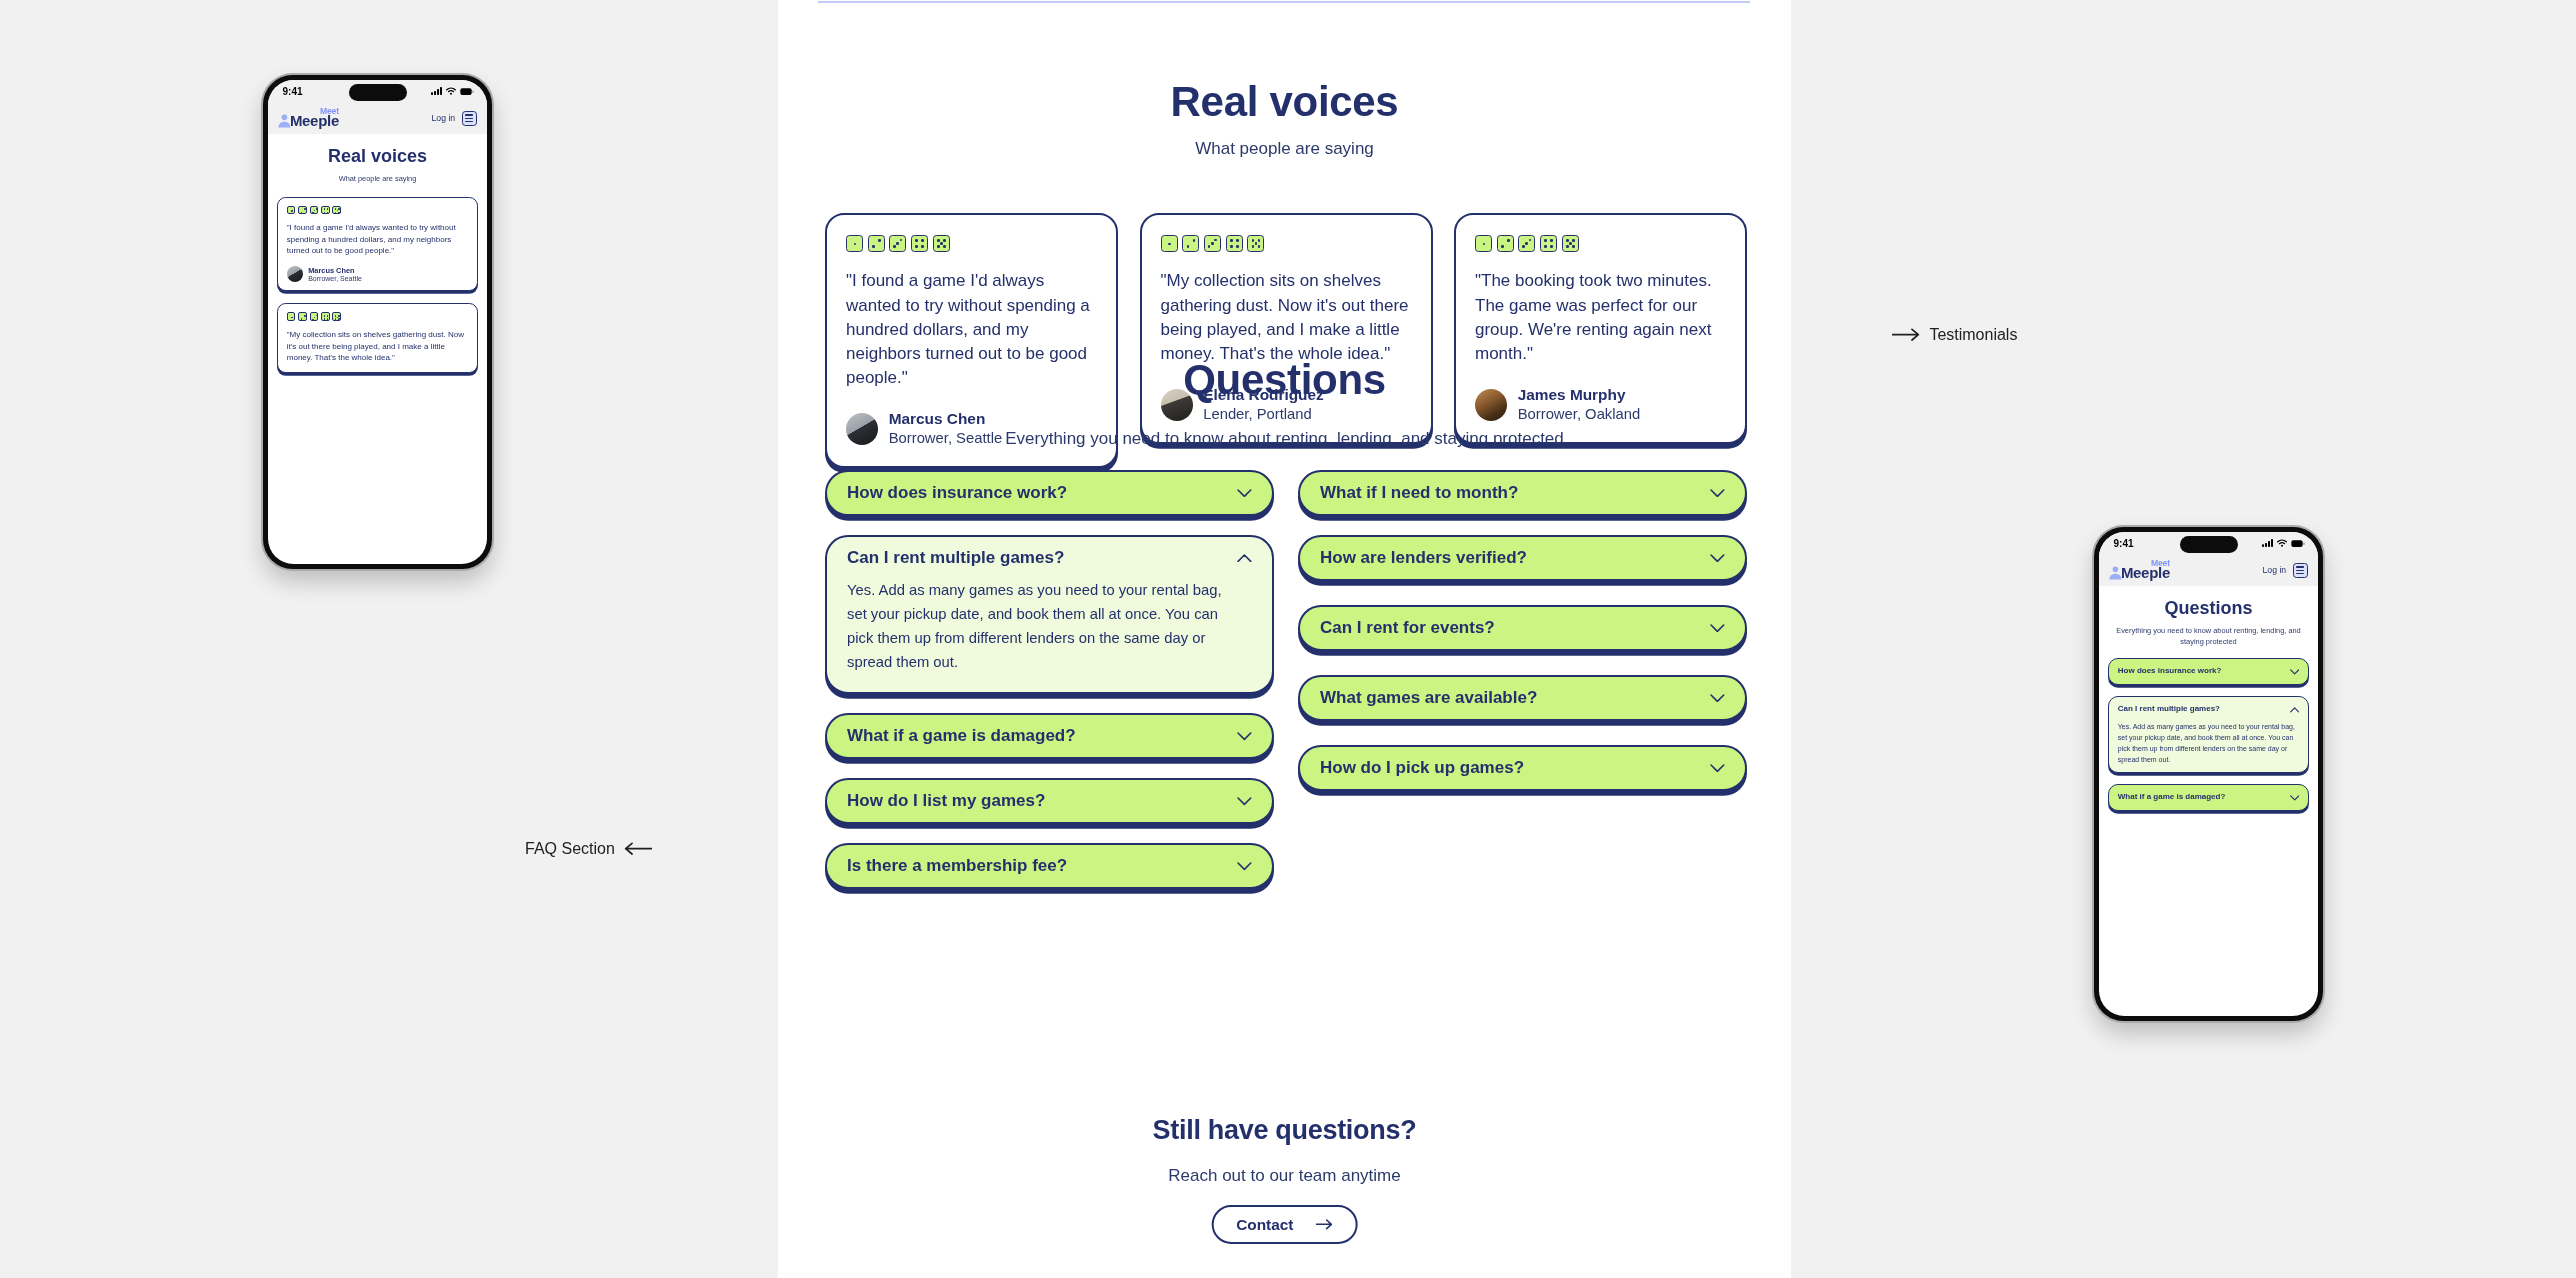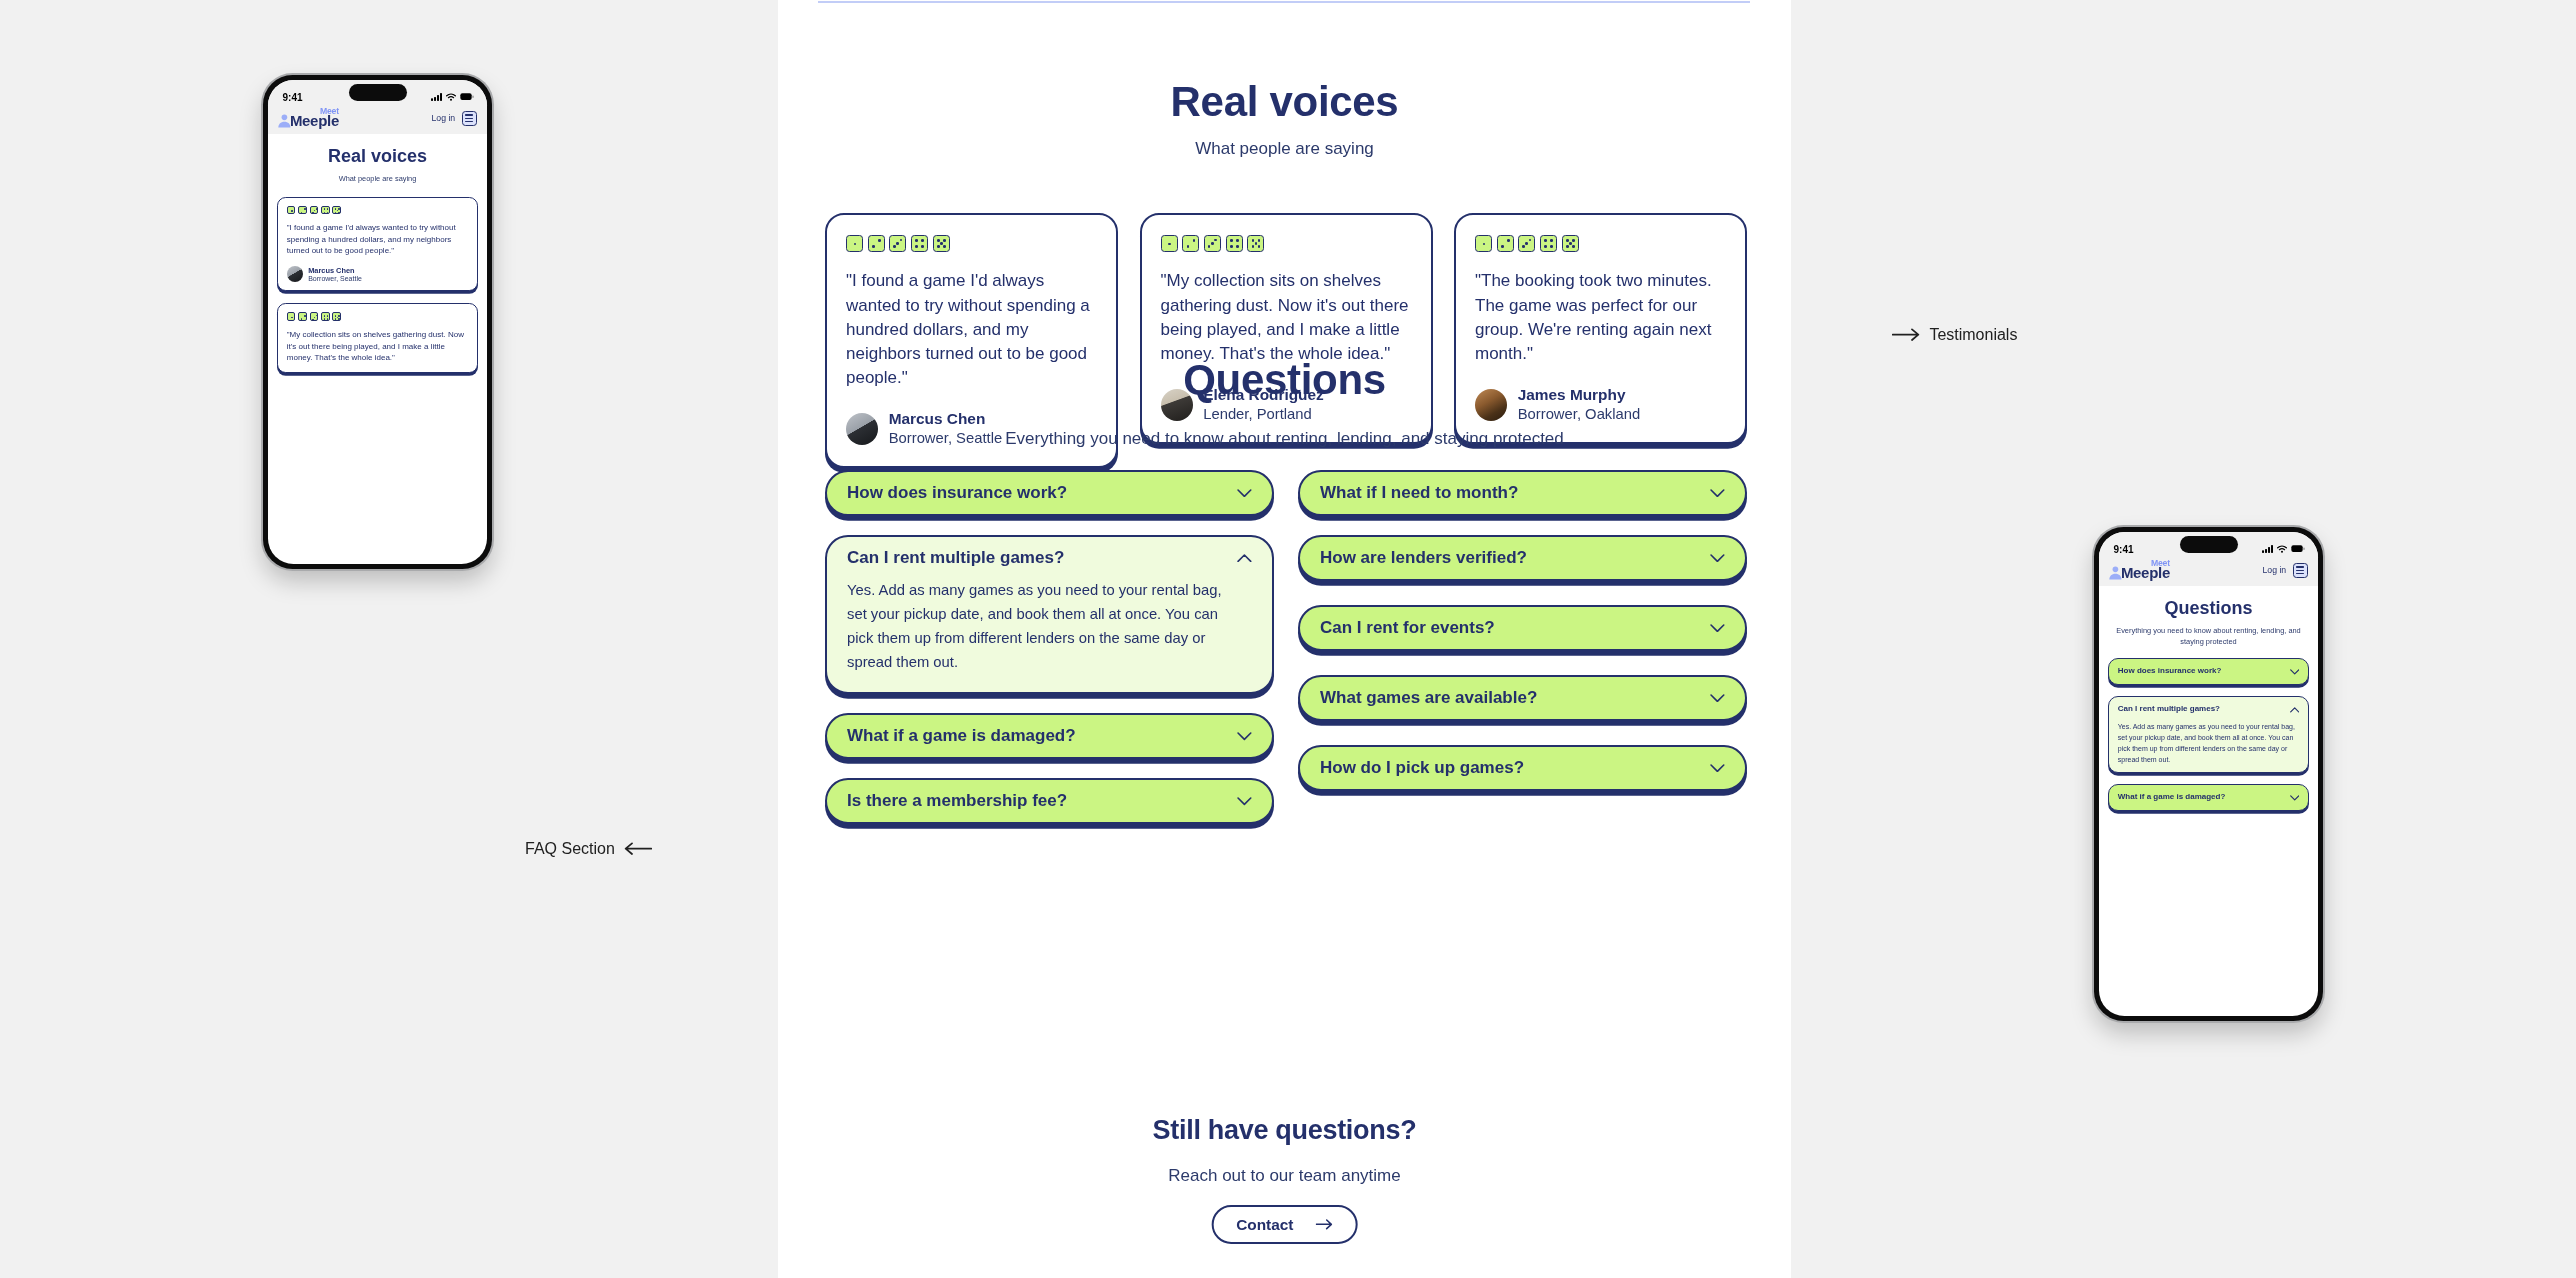--- a/index.html
+++ b/index.html
@@ -142,21 +142,21 @@
   }
   .phone-screen {
     width:100%; height:100%;
     background:#FFFFFF;
     border-radius: 25.5px;
     overflow:hidden;
     position:relative;
   }
   .phone-chrome { background:#F1F1F1; }
   .statusbar {
-    height:23px; display:flex; align-items:flex-end;
+    height:23px; display:flex; align-items:center;
     justify-content:space-between; padding: 0 13.4px 0 14.8px;
     position:relative;
   }
   .sb-time { color:#000; font-weight:700; font-size:10px; }
   .notch {
     position:absolute; left:50%; top:4px; transform:translateX(-50%);
     width:58px; height:17px; background:#0C0C0C; border-radius:9.4px;
   }
   .sb-right { display:flex; align-items:center; gap:4px; }
   .appbar {
@@ -377,20 +377,30 @@
           <div class="faq-head">
             <span class="faq-q">What if a game is damaged?</span>
             <span class="chev">
               <svg width="14.8" height="8.7" viewBox="0 0 22 13">
                   <path d="M1.5 1.5 L11 11 L20.5 1.5" fill="none" stroke="#24306B" stroke-width="2.4" stroke-linecap="round" stroke-linejoin="round"></path>
                 </svg>
             </span>
           </div>
         </div>
 
+        <div class="faq-item">
+          <div class="faq-head">
+            <span class="faq-q">How do I list my games?</span>
+            <span class="chev">
+              <svg width="14.8" height="8.7" viewBox="0 0 22 13">
+                  <path d="M1.5 1.5 L11 11 L20.5 1.5" fill="none" stroke="#24306B" stroke-width="2.4" stroke-linecap="round" stroke-linejoin="round"></path>
+                </svg>
+            </span>
+          </div>
+        </div>
 
         <div class="faq-item">
           <div class="faq-head">
             <span class="faq-q">Is there a membership fee?</span>
             <span class="chev">
               <svg width="14.8" height="8.7" viewBox="0 0 22 13">
                   <path d="M1.5 1.5 L11 11 L20.5 1.5" fill="none" stroke="#24306B" stroke-width="2.4" stroke-linecap="round" stroke-linejoin="round"></path>
                 </svg>
             </span>
           </div>

